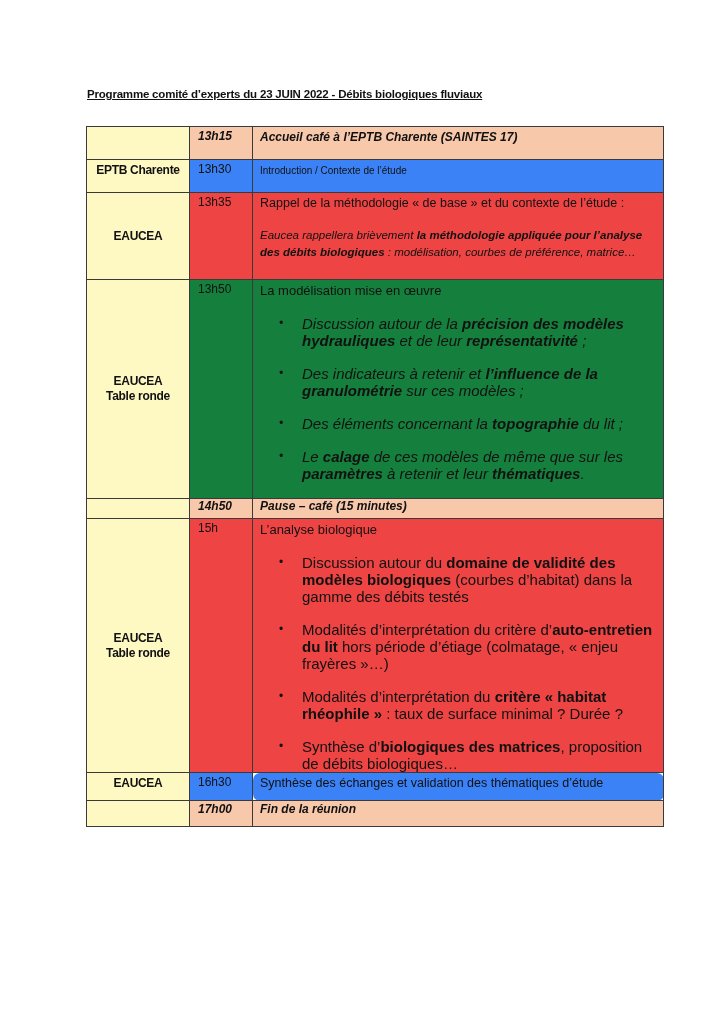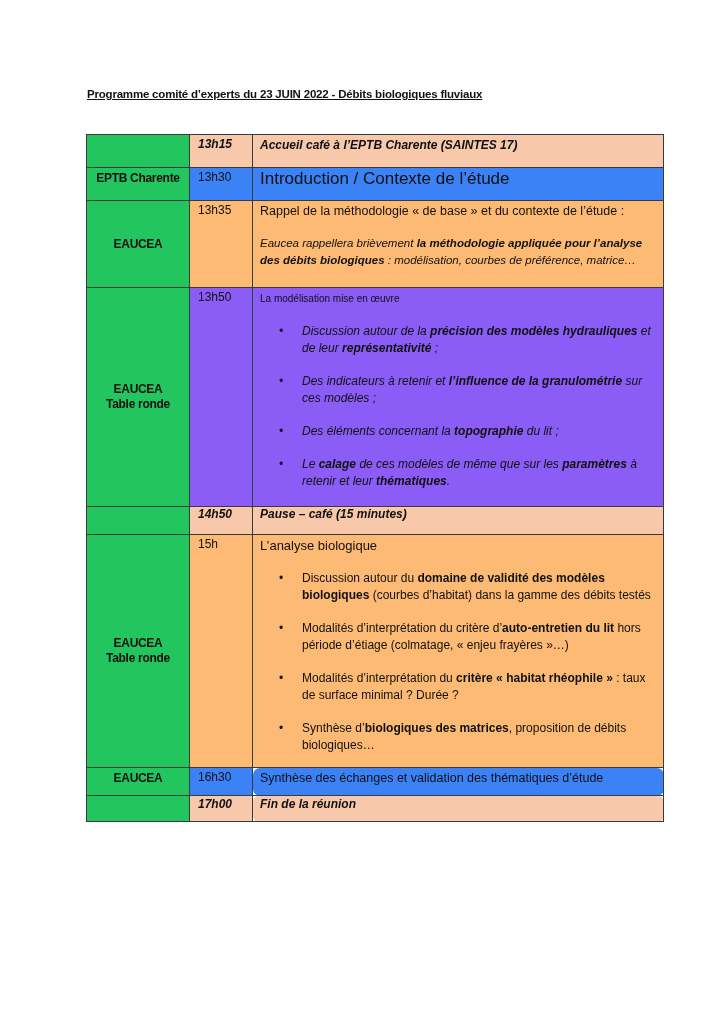--- a/index.html
+++ b/index.html
@@ -1,86 +1,86 @@
 <!DOCTYPE html>
 <html><head>
 <meta charset="utf-8">
 <style>
   html, body { margin: 0; padding: 0; background: #ffffff; }
   body { width: 724px; height: 1024px; position: relative; overflow: hidden;
          font-family: "Liberation Sans", sans-serif; color: #111; }
   .title { position: absolute; left: 87px; top: 88px; font-size: 11.5px; font-weight: bold;
            text-decoration: underline; letter-spacing: -0.2px; white-space: nowrap; }
-  table.prog { position: absolute; left: 86px; top: 134px; width: 578px;
+  table.prog { position: absolute; left: 86px; top: 126px; width: 578px;
                border-collapse: collapse; table-layout: fixed; }
   table.prog td { border: 1px solid #3a3a3a; vertical-align: top; padding: 0; font-size: 12px; }
   td.who { width: 102px; text-align: center; vertical-align: middle !important;
-           font-weight: bold; font-size: 11.5px; background: #22c55e; letter-spacing: -0.3px; line-height: 15px; }
+           font-weight: bold; font-size: 11.5px; background: #fef9c3; letter-spacing: -0.3px; line-height: 15px; }
   td.time { width: 54px; padding: 2px 0 0 8px !important; }
   td.body { padding: 2px 8px 0 7px !important; line-height: 17px; }
   .salmon { background: #f7c8aa; }
   .yellow { background: #3b82f6; }
-  .green  { background: #fdba74; }
-  .blue   { background: #8b5cf6; }
+  .green  { background: #ef4444; }
+  .blue   { background: #15803d; }
   .it { font-style: italic; }
   .b { font-weight: bold; }
   .small { font-size: 11.5px; }
   ul.bullets { margin: 0; padding: 0 0 0 42px; list-style: none; }
-  ul.bullets li { position: relative; padding-left: 0; margin-top: 16px; line-height: 17px; font-size: 12px; }
+  ul.bullets li { position: relative; padding-left: 0; margin-top: 16px; line-height: 17px; font-size: 15px; }
   ul.bullets li::before { content: "•"; position: absolute; left: -23px; top: 0; font-size: 12px; }
   .para { margin-top: 15px; font-size: 11.5px; line-height: 17px; }
 </style>
 </head>
 <body>
 
 <div class="title">Programme comité d’experts du 23 JUIN 2022 -  Débits biologiques fluviaux</div>
 
 <table class="prog">
   <tbody>
       <tr style="height:33px">
     <td class="who salmon"></td>
     <td class="time salmon it b">13h15</td>
     <td class="body salmon it b small">Accueil café à l’EPTB Charente (SAINTES 17)</td>
   </tr>
 
   <tr style="height:33px">
     <td class="who" style="vertical-align:top !important; padding-top:3px;">EPTB Charente</td>
     <td class="time yellow">13h30</td>
-    <td class="body yellow" style="font-size:17px;">Introduction / Contexte de l’étude</td>
+    <td class="body yellow" style="font-size:10px;">Introduction / Contexte de l’étude</td>
   </tr>
 
   <tr style="height:87px">
     <td class="who">EAUCEA</td>
     <td class="time green">13h35</td>
     <td class="body green">
       <div style="font-size:12.5px;">Rappel de la méthodologie « de base » et du contexte de l’étude :</div>
       <div class="para">
         <span class="it">Eaucea rappellera brièvement </span><span class="it b">la méthodologie appliquée pour l’analyse des débits biologiques</span><span class="it"> : modélisation, courbes de préférence, matrice…</span>
       </div>
     </td>
   </tr>
 
   <tr style="height:219px">
     <td class="who">
       <div>EAUCEA</div>
       <div>Table ronde</div>
     </td>
     <td class="time blue">13h50</td>
     <td class="body blue">
-      <div style="font-size:10px;">La modélisation mise en œuvre</div>
+      <div style="font-size:13px;">La modélisation mise en œuvre</div>
       <ul class="bullets it">
         <li><span>Discussion autour de la </span><span class="b">précision des modèles hydrauliques</span><span> et de leur </span><span class="b">représentativité</span><span> ;</span></li>
         <li><span>Des indicateurs à retenir et </span><span class="b">l’influence de la granulométrie</span><span> sur ces modèles ;</span></li>
         <li><span>Des éléments concernant la </span><span class="b">topographie</span><span> du lit ;</span></li>
         <li><span>Le </span><span class="b">calage</span><span> de ces modèles de même que sur les </span><span class="b">paramètres</span><span> à retenir et leur </span><span class="b">thématiques</span><span>.</span></li>
       </ul>
     </td>
   </tr>
 
-  <tr style="height:28px">
+  <tr style="height:20px">
     <td class="who salmon"></td>
     <td class="time salmon it b" style="padding-top:0 !important; line-height:14px;">14h50</td>
     <td class="body salmon it b small" style="padding-top:0 !important; line-height:14px;">Pause – café (15 minutes)</td>
   </tr>
 
   <tr style="height:233px">
     <td class="who">
       <div>EAUCEA</div>
       <div>Table ronde</div>
     </td>
@@ -98,16 +98,16 @@
 
   <tr style="height:28px">
     <td class="who" style="vertical-align:top !important; padding-top:3px;">EAUCEA</td>
     <td class="time yellow">16h30</td>
     <td class="body yellow" style="font-size:12.5px;border-radius:7px;">Synthèse des échanges et validation des thématiques d’étude</td>
   </tr>
 
   <tr style="height:26px">
     <td class="who salmon"></td>
     <td class="time salmon it b" style="padding-top:1px !important; line-height:15px;">17h00</td>
-    <td class="body salmon it b small" style="padding-top:1px !important; line-height:15px;border-radius:6px;">Fin de la réunion</td>
+    <td class="body salmon it b small" style="padding-top:1px !important; line-height:15px;">Fin de la réunion</td>
   </tr>
 </tbody>
   </table>
 
 </body></html>

